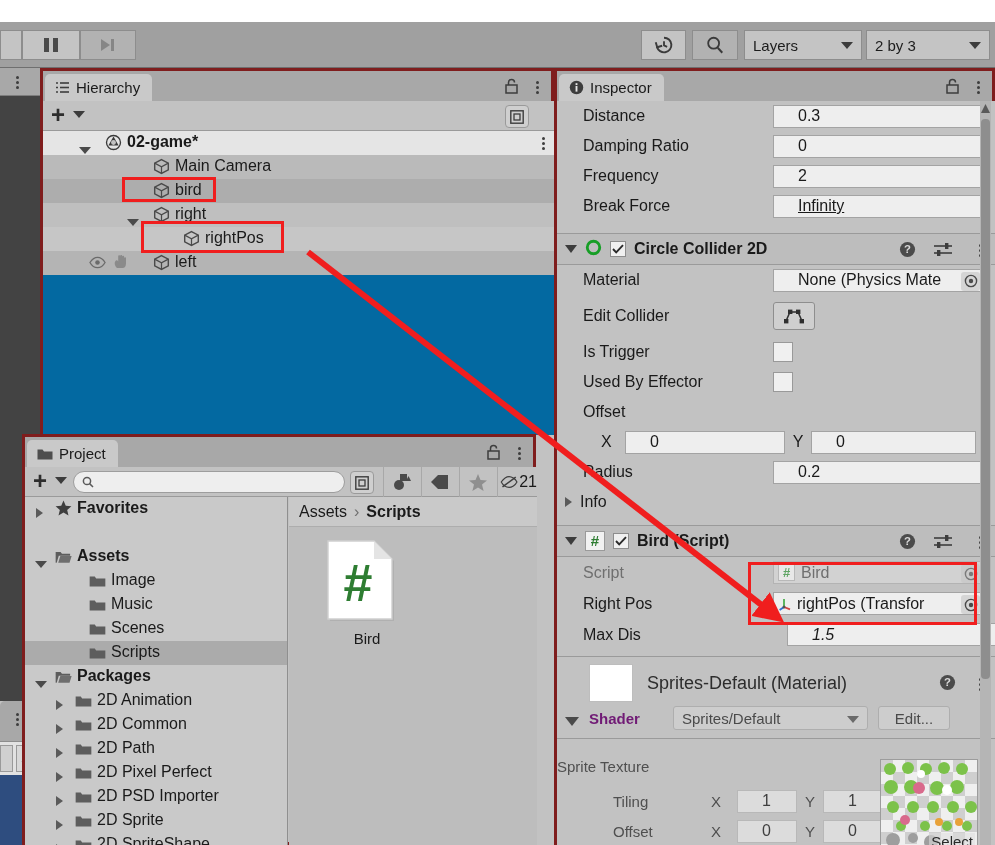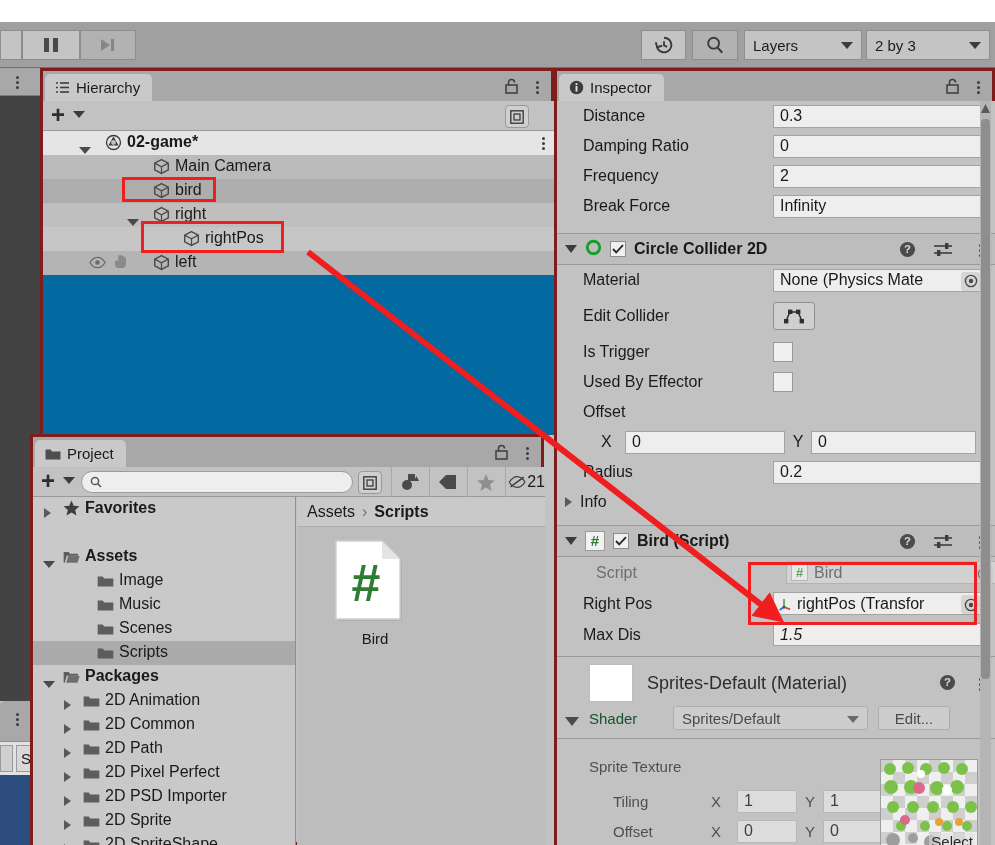--- a/index.html
+++ b/index.html
@@ -58,21 +58,21 @@
        background:#c2c2c2; border-bottom:1px solid #9a9a9a; }
   #hier-search { position:absolute; left:50px; top:4px; width:405px; height:22px;
        background:#eeeeee; border:1px solid #9d9d9d; border-radius:11px;
        display:flex; align-items:center; padding-left:8px; color:#6e6e6e; font-size:14px;}
   .hrow { position:absolute; left:0; width:512px; height:24px; display:flex;
           align-items:center; font-size:16px; }
   .tri-r { width:0;height:0;border-top:5px solid transparent;
          border-bottom:5px solid transparent;border-left:7px solid #5a5a5a;}
 
   
-  #project { left:30px; top:434px; width:514px; height:411px; }
+  #project { left:22px; top:434px; width:514px; height:411px; }
   #proj-toolbar { position:absolute; left:0; top:30px; width:512px; height:30px;
        background:#c2c2c2; border-bottom:1px solid #9a9a9a; }
   #proj-search { position:absolute; left:48px; top:4px; width:272px; height:22px;
        background:#eeeeee; border:1px solid #9d9d9d; border-radius:11px;
        display:flex; align-items:center; padding-left:8px; color:#6e6e6e; font-size:13px;}
   .proj-icbtn { position:absolute; top:0; height:30px; width:37px;
        border-left:1px solid #a8a8a8; display:flex;align-items:center;justify-content:center;}
   #proj-tree { position:absolute; left:0; top:60px; width:263px; height:350px;
        background:#c9c9c9; border-right:1px solid #8f8f8f;}
   .prow { height:24px; display:flex; align-items:center; font-size:16px; }
@@ -82,21 +82,21 @@
        padding-left:10px; font-size:16px; border-bottom:1px solid #adadad;}
 
   
   #inspector { left:554px; top:68px; width:441px; height:777px; }
   #insp-body { position:absolute; left:0; top:30px; width:439px; height:745px;
        background:#c2c2c2; overflow:hidden; }
   .irow { height:30px; display:flex; align-items:center; font-size:16px;
           padding-left:26px; }
   .ilabel { width:190px; flex:none; }
   .ifield { height:23px; background:#eeeeee; border:1px solid #a3a3a3;
-            display:flex; align-items:center; padding-left:6px; font-size:16px; }
+            display:flex; align-items:center; padding-left:24px; font-size:16px; }
   .comp-header { height:32px; background:#bdbdbd; display:flex; align-items:center;
        padding-left:8px; border-top:1px solid #9a9a9a; border-bottom:1px solid #9a9a9a;
        font-weight:bold; font-size:16px; position:relative;}
   .chk { width:16px;height:16px;background:#f0f0f0;border:1px solid #8d8d8d;
        display:flex;align-items:center;justify-content:center; margin-right:8px;}
 
   
   .redrect { border:3px solid #f01e1e; pointer-events:none; }
   #annot-svg { left:0; top:0; width:995px; height:845px; pointer-events:none; }
 
@@ -516,21 +516,21 @@
         <div class="irow">
           <span class="ilabel">Damping Ratio</span>
           <span class="ifield" style="width:210px;">0</span>
         </div>
         <div class="irow">
           <span class="ilabel">Frequency</span>
           <span class="ifield" style="width:210px;">2</span>
         </div>
         <div class="irow">
           <span class="ilabel">Break Force</span>
-          <span class="ifield" style="width:210px;">Infinity</span>
+          <span class="ifield" style="width:210px;text-decoration:underline;">Infinity</span>
         </div>
       </div>
 
     <div class="comp-header" style="margin-top:12px;">
       <span style="width:0;height:0;border-left:6px solid transparent;border-right:6px solid transparent;border-top:8px solid #3c3c3c;margin-right:8px;"></span>
       <span style="margin-right:8px;">
         <svg width="17" height="17" viewBox="0 0 18 18">
             <circle cx="9" cy="9" r="6.6" fill="none" stroke="#179e26" stroke-width="3"></circle>
           </svg>
       </span>
@@ -643,21 +643,21 @@
           <rect x="3" y="8" width="3.4" height="6" fill="#3d3d3d"></rect>
         </svg>
       </span>
       <span class="kebab abs" style="right:14px;top:10px;">
           <i></i>
           <i></i>
           <i></i>
         </span>
     </div>
 
-    <div class="irow" style="height:31px;justify-content:flex-end;">
+    <div class="irow" style="height:31px;">
       <span class="ilabel" style="color:#6f6f6f;">Script</span>
       <span class="ifield" style="width:210px;background:#d2d2d2;border-color:#b3b3b3;color:#6f6f6f;position:relative;padding-left:4px;">
         <span style="width:17px;height:17px;background:#e8e8e8;border:1px solid #b8b8b8;display:inline-flex;align-items:center;justify-content:center;margin-right:6px;">
             <span style="color:#5ea463;font-size:13px;font-weight:bold;line-height:12px;">#</span>
           </span>
         <span>Bird</span>
         <span class="abs" style="right:2px;top:2px;width:19px;height:19px;border-radius:3px;background:#cacaca;display:flex;align-items:center;justify-content:center;">
           <svg width="14" height="14" viewBox="0 0 14 14">
               <circle cx="7" cy="7" r="5.6" fill="none" stroke="#7a7a7a" stroke-width="1.4"></circle>
               <circle cx="7" cy="7" r="2.2" fill="#7a7a7a"></circle>
@@ -680,21 +680,21 @@
         <span>rightPos (Transfor</span>
         <span class="abs" style="right:2px;top:2px;width:19px;height:19px;border-radius:3px;background:#d5d5d5;display:flex;align-items:center;justify-content:center;">
           <svg width="14" height="14" viewBox="0 0 14 14">
               <circle cx="7" cy="7" r="5.6" fill="none" stroke="#4a4a4a" stroke-width="1.4"></circle>
               <circle cx="7" cy="7" r="2.2" fill="#4a4a4a"></circle>
             </svg>
         </span>
       </span>
     </div>
 
-    <div class="irow" style="height:31px;">
+    <div class="irow" style="height:31px;gap:14px;">
       <span class="ilabel">Max Dis</span>
       <span class="ifield" style="width:210px;font-style:italic;">1.5</span>
     </div>
 
     <div style="height:8px;border-top:1px solid #9a9a9a;margin-top:6px;"></div>
 
     <div style="height:38px;display:flex;align-items:center;padding-left:32px;position:relative;">
       <span style="width:44px;height:38px;background:#ffffff;border:1px solid #bdbdbd;margin-right:14px;"></span>
       <span style="font-size:18px;color:#2d2d2d;">Sprites-Default (Material)</span>
       <span class="abs" style="right:40px;top:10px;">
@@ -705,31 +705,31 @@
       </span>
       <span class="kebab abs" style="right:14px;top:14px;">
           <i></i>
           <i></i>
           <i></i>
         </span>
     </div>
 
     <div style="height:32px;display:flex;align-items:center;padding-left:8px;position:relative;">
       <span style="width:0;height:0;border-left:7px solid transparent;border-right:7px solid transparent;border-top:9px solid #4a4a4a;margin-right:10px;margin-top:6px;"></span>
-      <span style="width:84px;color:#14532d;">Shader</span>
+      <span style="width:84px;color:#701a75;font-weight:bold;">Shader</span>
       <span style="width:195px;height:24px;background:#cdcdcd;border:1px solid #aeaeae;border-radius:3px;display:flex;align-items:center;padding-left:8px;color:#4a4a4a;position:relative;">
         <span>Sprites/Default</span>
         <span class="abs" style="right:8px;top:9px;width:0;height:0;border-left:6px solid transparent;border-right:6px solid transparent;border-top:7px solid #6a6a6a;"></span>
       </span>
       <span style="margin-left:10px;width:72px;height:24px;background:#cdcdcd;border:1px solid #aeaeae;border-radius:3px;display:flex;align-items:center;justify-content:center;color:#4a4a4a;">Edit...</span>
     </div>
 
     <div style="height:8px;border-top:1px solid #9a9a9a;margin-top:4px;"></div>
 
-    <div style="height:40px;display:flex;align-items:center;padding-left:32px;color:#4f4f4f;">
+    <div style="height:40px;display:flex;align-items:center;color:#4f4f4f;">
       <span>Sprite Texture</span>
     </div>
 
     <div style="height:30px;display:flex;align-items:center;padding-left:56px;color:#4f4f4f;">
       <span style="width:98px;">Tiling</span>
       <span style="width:26px;">X</span>
       <span class="ifield" style="width:60px;background:#dcdcdc;border-color:#b8b8b8;color:#3f3f3f;">1</span>
       <span style="width:26px;text-align:center;">Y</span>
       <span class="ifield" style="width:60px;background:#dcdcdc;border-color:#b8b8b8;color:#3f3f3f;">1</span>
     </div>

